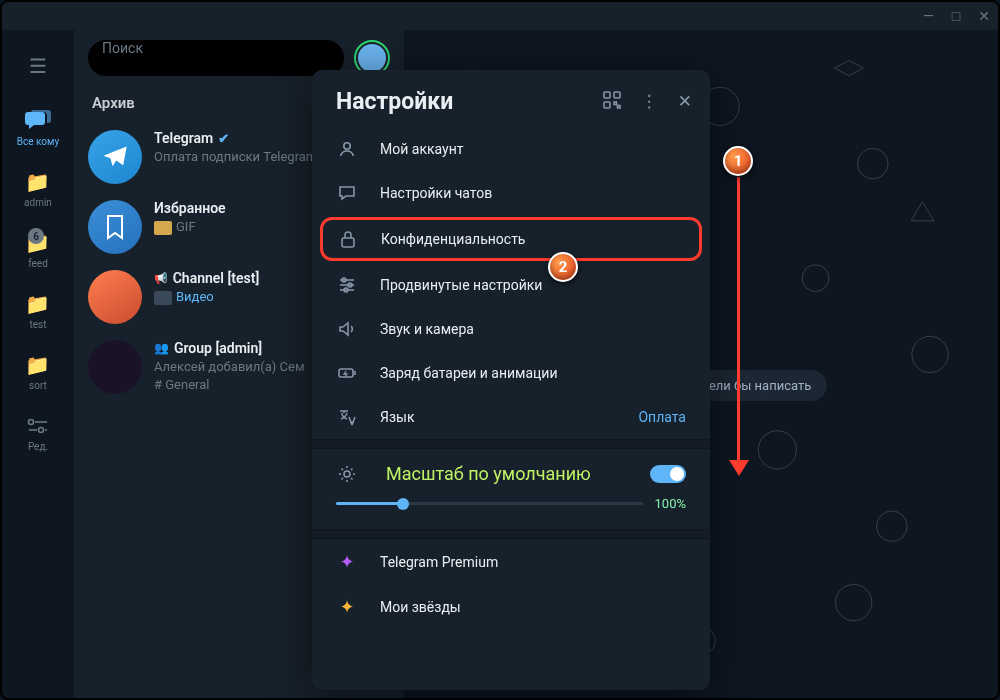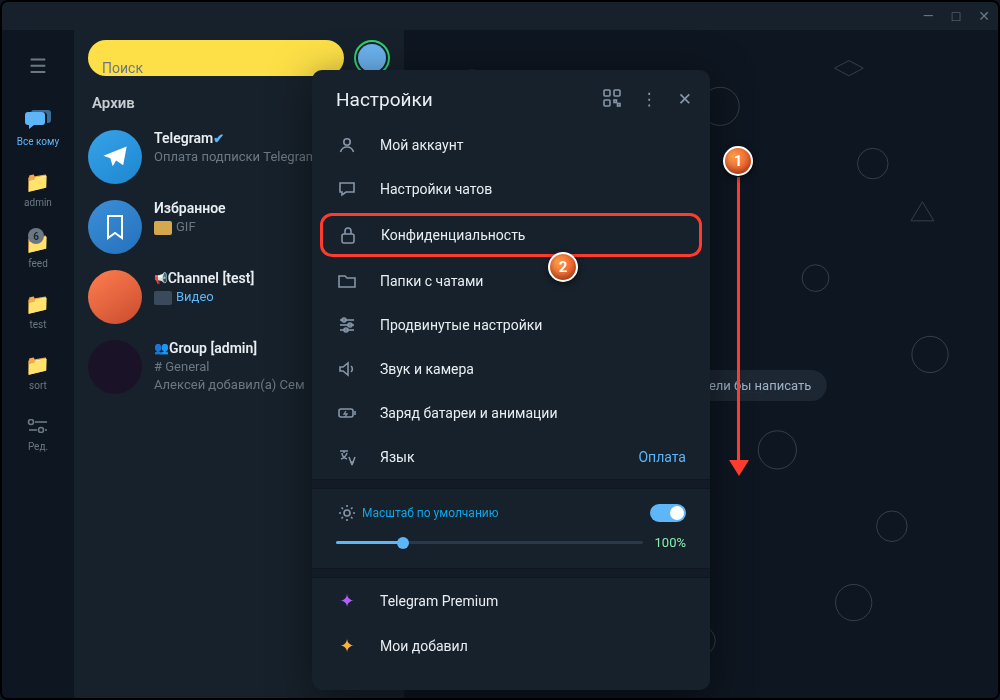--- a/index.html
+++ b/index.html
@@ -8,47 +8,47 @@
 .titlebar span{color:#6b7883;font-size:14px;cursor:pointer}
 .app{display:flex;height:calc(100% - 28px);position:relative}
 .iconbar{width:72px;background:#0e1621;display:flex;flex-direction:column;align-items:center;padding-top:24px;gap:24px}
 .hamburger{color:#6b7883;font-size:20px;cursor:pointer;margin-bottom:8px}
 .folder-item{display:flex;flex-direction:column;align-items:center;gap:4px;cursor:pointer;color:#6b7883;font-size:10px;position:relative}
 .folder-item.active{color:#5eb5f7}
 .folder-icon{width:28px;height:22px;display:flex;align-items:center;justify-content:center;font-size:20px}
 .badge{position:absolute;top:-4px;right:8px;background:#6b7883;color:#17212b;border-radius:9px;min-width:16px;height:16px;font-size:10px;display:flex;align-items:center;justify-content:center;font-weight:600}
 .chatlist{width:330px;background:#17212b;display:flex;flex-direction:column}
 .search-row{padding:10px 14px;display:flex;align-items:center;gap:10px}
-.search-box{flex:1;background:#fde047;border-radius:18px;height:36px;display:flex;align-items:flex-end;padding:0 14px;color:#6b7883;font-size:14px}
+.search-box{flex:1;background:#000000;border-radius:18px;height:36px;display:flex;align-items:flex-start;padding:0 14px;color:#6b7883;font-size:14px}
 .avatar-ring{width:36px;height:36px;border-radius:50%;border:2px solid #2dd36f;display:flex;align-items:center;justify-content:center;cursor:pointer}
 .avatar-ring .inner{width:28px;height:28px;border-radius:50%;background:#6bb3ef}
 .section-title{color:#c8cdd2;font-size:15px;font-weight:600;padding:8px 18px 10px}
 .chat-row{display:flex;gap:12px;padding:8px 14px;cursor:pointer}
 .chat-avatar{width:54px;height:54px;border-radius:50%;flex-shrink:0;display:flex;align-items:center;justify-content:center}
 .chat-main{flex:1;min-width:0}
-.chat-name{color:#e9eef2;font-size:14px;font-weight:600;display:flex;align-items:center;}
+.chat-name{color:#e9eef2;font-size:14px;font-weight:600;display:flex;align-items:center;gap:5px}
 .chat-sub{color:#6b7883;font-size:13px;margin-top:3px;white-space:nowrap;overflow:hidden;text-overflow:ellipsis}
 .gif-thumb{display:inline-block;width:18px;height:14px;background:#d4a84d;border-radius:2px;vertical-align:middle;margin-right:4px}
 .vid-thumb{display:inline-block;width:18px;height:14px;background:#3a4a5a;border-radius:2px;vertical-align:middle;margin-right:4px}
 .chat-bg{flex:1;background:#0e1621;position:relative;overflow:hidden}
 .pattern{position:absolute;inset:0;opacity:0.18}
 .pattern svg{width:100%;height:100%}
 .empty-pill{position:absolute;top:340px;left:50%;transform:translateX(-50%);background:#1f2936dd;color:#9fb2c5;padding:8px 16px;border-radius:16px;font-size:13px}
 .settings-panel{position:absolute;left:310px;top:68px;width:398px;height:620px;background:#17212b;border-radius:10px;box-shadow:0 8px 40px rgba(0,0,0,0.5);overflow:hidden;display:flex;flex-direction:column}
 .panel-header{display:flex;align-items:center;padding:18px 18px 12px 24px}
-.panel-title{color:#e9eef2;font-size:19px;font-weight:400;flex:1}
+.panel-title{color:#e9eef2;font-size:23px;font-weight:700;flex:1}
 .header-actions{display:flex;gap:20px;color:#8696a8}
 .header-actions span{cursor:pointer;font-size:17px}
 .panel-body{flex:1;overflow-y:auto}
 .set-row{display:flex;align-items:center;gap:22px;padding:12px 24px;cursor:pointer;color:#e9eef2;font-size:14px}
 .set-icon{width:22px;display:flex;justify-content:center;color:#8696a8;font-size:18px}
 .set-row.highlighted{border:3px solid #fe3b2f;border-radius:12px;margin:2px 8px;padding:9px 14px}
 .set-row .value{margin-left:auto;color:#5eb5f7}
 .divider{height:10px;background:#131c26;border-top:1px solid #0e1621;border-bottom:1px solid #0e1621}
-.scale-row{padding:14px 24px 6px;display:flex;align-items:center;gap:4px;color:#0ea5e9;font-size:12px}
+.scale-row{padding:14px 24px 6px;display:flex;align-items:center;gap:28px;color:#bef264;font-size:18px}
 .toggle{margin-left:auto;width:36px;height:18px;background:#5eb5f7;border-radius:10px;position:relative;cursor:pointer}
 .toggle::after{content:"";position:absolute;right:2px;top:2px;width:14px;height:14px;background:#fff;border-radius:50%}
 .slider-row{padding:6px 24px 18px;display:flex;align-items:center;gap:12px}
 .slider-track{flex:1;height:3px;background:#2b3847;border-radius:2px;position:relative}
 .slider-fill{position:absolute;left:0;top:0;height:100%;width:22%;background:#5eb5f7;border-radius:2px}
 .slider-thumb{position:absolute;left:22%;top:50%;transform:translate(-50%,-50%);width:12px;height:12px;background:#5eb5f7;border-radius:50%}
 .slider-val{color:#86efac;font-size:13px}
 .annotation-marker{position:absolute;width:30px;height:30px;border-radius:50%;background:radial-gradient(circle at 30% 30%,#ff9b4a,#e8451c);border:2px solid #fff;box-shadow:0 2px 6px rgba(0,0,0,.6),inset 0 -3px 6px rgba(0,0,0,.35);color:#fff;font-weight:700;font-size:15px;display:flex;align-items:center;justify-content:center;z-index:50}
 .arrow-line{position:absolute;left:735px;top:175px;width:3px;height:290px;background:#fe3b2f;z-index:49}
 .arrow-head{position:absolute;left:727px;top:458px;width:0;height:0;border-left:10px solid transparent;border-right:10px solid transparent;border-top:16px solid #fe3b2f;z-index:49}
@@ -164,22 +164,22 @@
       </div>
     </div>
 
     <div class="chat-row">
       <div class="chat-avatar dark-av"></div>
       <div class="chat-main">
         <div class="chat-name">
             <span class="group-icon">👥</span> 
             <span>Group [admin]</span>
           </div>
+        <div class="chat-sub">Алексей добавил(а) Сем</div>
         <div class="chat-sub"># General</div>
-        <div class="chat-sub">Алексей добавил(а) Сем</div>
       </div>
     </div>
   </div>
 
   <div class="chat-bg">
     <div class="pattern">
       <svg viewBox="0 0 600 700">
           <g fill="none" stroke="#fff" stroke-width="1">
             <circle cx="60" cy="60" r="18"></circle>
             <circle cx="180" cy="120" r="14"></circle>
@@ -248,28 +248,20 @@
           <svg width="20" height="20" viewBox="0 0 20 20" fill="none" stroke="#8696a8" stroke-width="1.6">
             <rect x="4" y="9" width="12" height="9" rx="2"></rect>
             <path d="M7 9V6a3 3 0 016 0v3"></path>
           </svg>
         </div>
       <span>Конфиденциальность</span>
     </div>
     <div class="set-row">
       <div class="set-icon">
           <svg width="20" height="20" viewBox="0 0 20 20" fill="none" stroke="#8696a8" stroke-width="1.6">
-            <path d="M2 5h6l2 2h8v9H2V5z"></path>
-          </svg>
-        </div>
-      <span>Папки с чатами</span>
-    </div>
-    <div class="set-row">
-      <div class="set-icon">
-          <svg width="20" height="20" viewBox="0 0 20 20" fill="none" stroke="#8696a8" stroke-width="1.6">
             <line x1="3" y1="5" x2="17" y2="5"></line>
             <circle cx="7" cy="5" r="2"></circle>
             <line x1="3" y1="10" x2="17" y2="10"></line>
             <circle cx="13" cy="10" r="2"></circle>
             <line x1="3" y1="15" x2="17" y2="15"></line>
             <circle cx="9" cy="15" r="2"></circle>
           </svg>
         </div>
       <span>Продвинутые настройки</span>
     </div>
@@ -319,21 +311,21 @@
       </div>
       <div class="slider-val">100%</div>
     </div>
     <div class="divider"></div>
     <div class="set-row">
       <div class="set-icon" style="color:#b65cff">✦</div>
       <span>Telegram Premium</span>
     </div>
     <div class="set-row">
       <div class="set-icon" style="color:#f7b23b">✦</div>
-      <span>Мои добавил</span>
+      <span>Мои звёзды</span>
     </div>
   </div>
 </div>
 
 <div class="annotation-marker" style="left:721px;top:144px">1</div>
 <div class="arrow-line"></div>
 <div class="arrow-head"></div>
 <div class="annotation-marker" style="left:546px;top:250px">2</div>
 
 </body></html>

